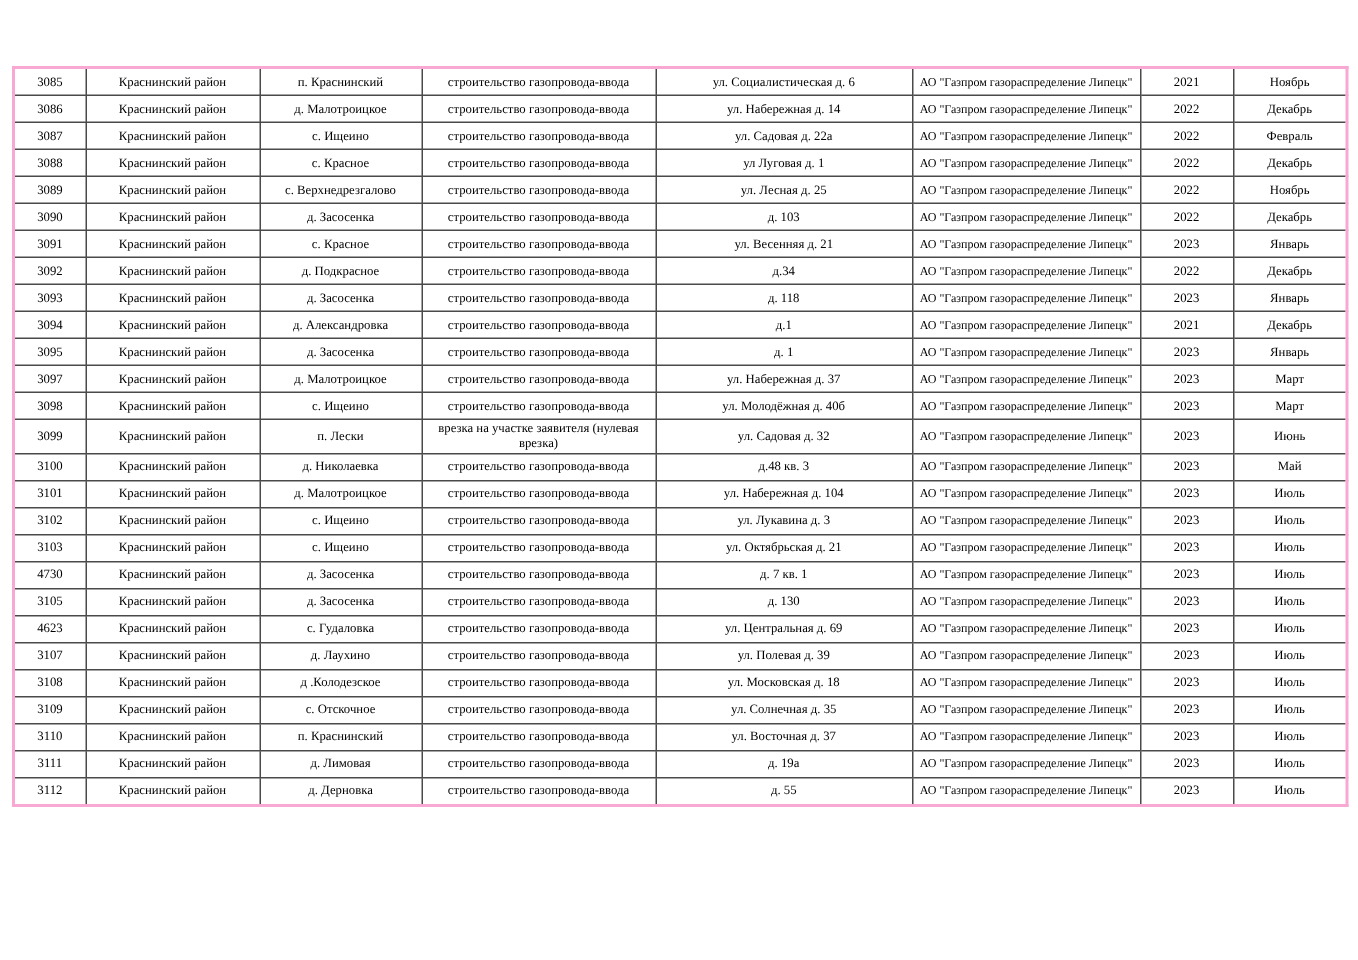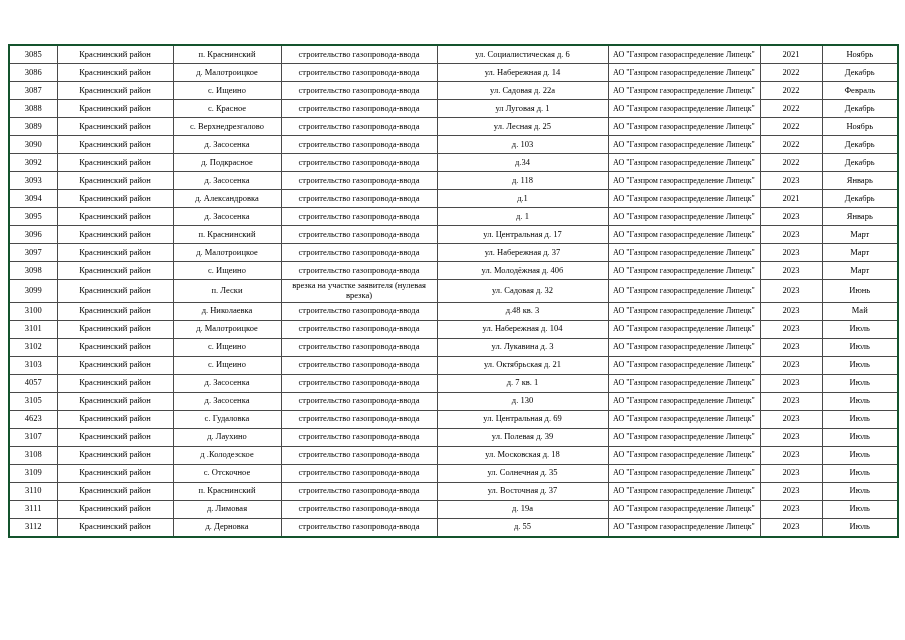--- a/index.html
+++ b/index.html
@@ -16,21 +16,21 @@
     font-family: "Liberation Serif", "DejaVu Serif", serif;
     color: #000000;
   }
   table.gas-table {
     position: absolute;
     left: 8px;
     top: 44px;
     width: 889px;
     border-collapse: collapse;
     table-layout: fixed;
-    border: 2px solid #14532d;
+    border: 2px solid #f9a8d4;
   }
   table.gas-table td {
     border: 1px solid #4a4a4a;
     font-size: 8.5px;
     line-height: 1.15;
     text-align: center;
     vertical-align: middle;
     padding: 1px 3px;
     height: 15px; 
     white-space: nowrap;
@@ -122,20 +122,30 @@
           <td class="col-num">3090</td>
           <td class="col-district">Краснинский район</td>
           <td class="col-settlement">д. Засосенка</td>
           <td class="col-work">строительство газопровода-ввода</td>
           <td class="col-address">д. 103</td>
           <td class="col-org">АО "Газпром газораспределение Липецк"</td>
           <td class="col-year">2022</td>
           <td class="col-month">Декабрь</td>
         </tr>
         <tr>
+          <td class="col-num">3091</td>
+          <td class="col-district">Краснинский район</td>
+          <td class="col-settlement">с. Красное</td>
+          <td class="col-work">строительство газопровода-ввода</td>
+          <td class="col-address">ул. Весенняя д. 21</td>
+          <td class="col-org">АО "Газпром газораспределение Липецк"</td>
+          <td class="col-year">2023</td>
+          <td class="col-month">Январь</td>
+        </tr>
+        <tr>
           <td class="col-num">3092</td>
           <td class="col-district">Краснинский район</td>
           <td class="col-settlement">д. Подкрасное</td>
           <td class="col-work">строительство газопровода-ввода</td>
           <td class="col-address">д.34</td>
           <td class="col-org">АО "Газпром газораспределение Липецк"</td>
           <td class="col-year">2022</td>
           <td class="col-month">Декабрь</td>
         </tr>
         <tr>
@@ -160,30 +170,20 @@
         </tr>
         <tr>
           <td class="col-num">3095</td>
           <td class="col-district">Краснинский район</td>
           <td class="col-settlement">д. Засосенка</td>
           <td class="col-work">строительство газопровода-ввода</td>
           <td class="col-address">д. 1</td>
           <td class="col-org">АО "Газпром газораспределение Липецк"</td>
           <td class="col-year">2023</td>
           <td class="col-month">Январь</td>
-        </tr>
-        <tr>
-          <td class="col-num">3096</td>
-          <td class="col-district">Краснинский район</td>
-          <td class="col-settlement">п. Краснинский</td>
-          <td class="col-work">строительство газопровода-ввода</td>
-          <td class="col-address">ул. Центральная д. 17</td>
-          <td class="col-org">АО "Газпром газораспределение Липецк"</td>
-          <td class="col-year">2023</td>
-          <td class="col-month">Март</td>
         </tr>
         <tr>
           <td class="col-num">3097</td>
           <td class="col-district">Краснинский район</td>
           <td class="col-settlement">д. Малотроицкое</td>
           <td class="col-work">строительство газопровода-ввода</td>
           <td class="col-address">ул. Набережная д. 37</td>
           <td class="col-org">АО "Газпром газораспределение Липецк"</td>
           <td class="col-year">2023</td>
           <td class="col-month">Март</td>
@@ -242,21 +242,21 @@
           <td class="col-num">3103</td>
           <td class="col-district">Краснинский район</td>
           <td class="col-settlement">с. Ищеино</td>
           <td class="col-work">строительство газопровода-ввода</td>
           <td class="col-address">ул. Октябрьская д. 21</td>
           <td class="col-org">АО "Газпром газораспределение Липецк"</td>
           <td class="col-year">2023</td>
           <td class="col-month">Июль</td>
         </tr>
         <tr>
-          <td class="col-num">4057</td>
+          <td class="col-num">4730</td>
           <td class="col-district">Краснинский район</td>
           <td class="col-settlement">д. Засосенка</td>
           <td class="col-work">строительство газопровода-ввода</td>
           <td class="col-address">д. 7 кв. 1</td>
           <td class="col-org">АО "Газпром газораспределение Липецк"</td>
           <td class="col-year">2023</td>
           <td class="col-month">Июль</td>
         </tr>
         <tr>
           <td class="col-num">3105</td>

